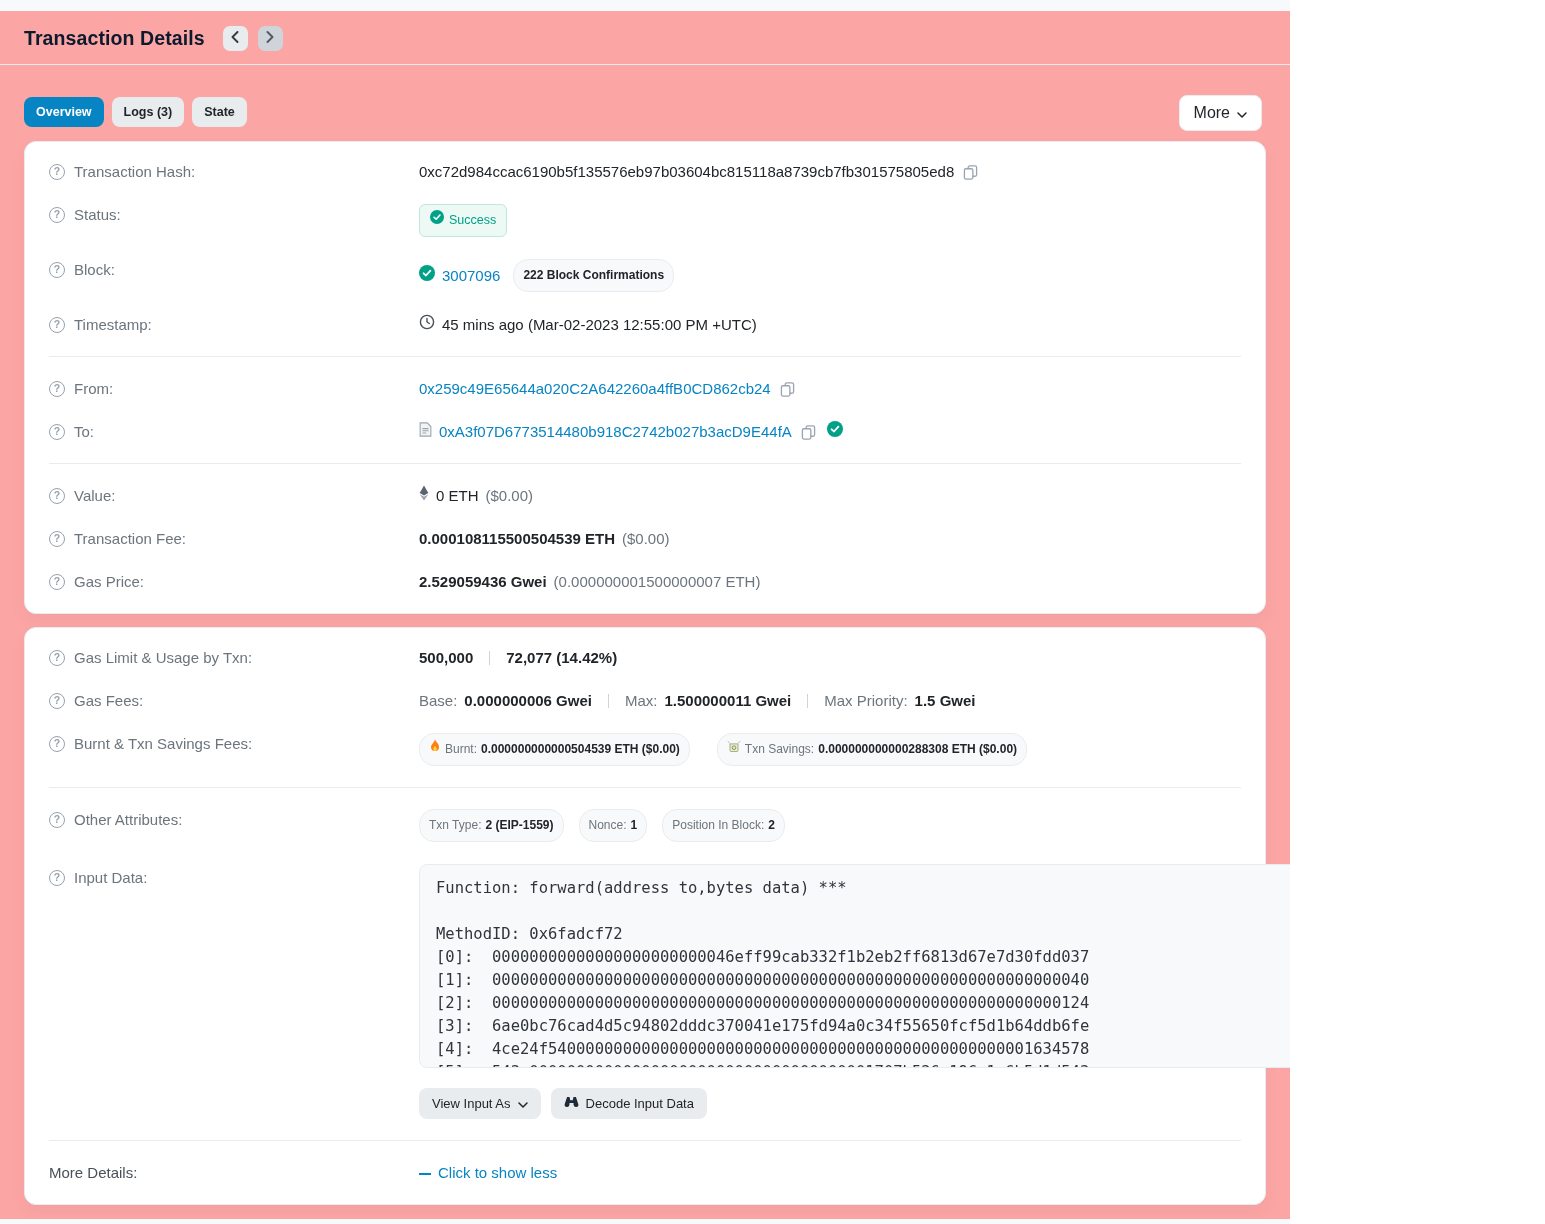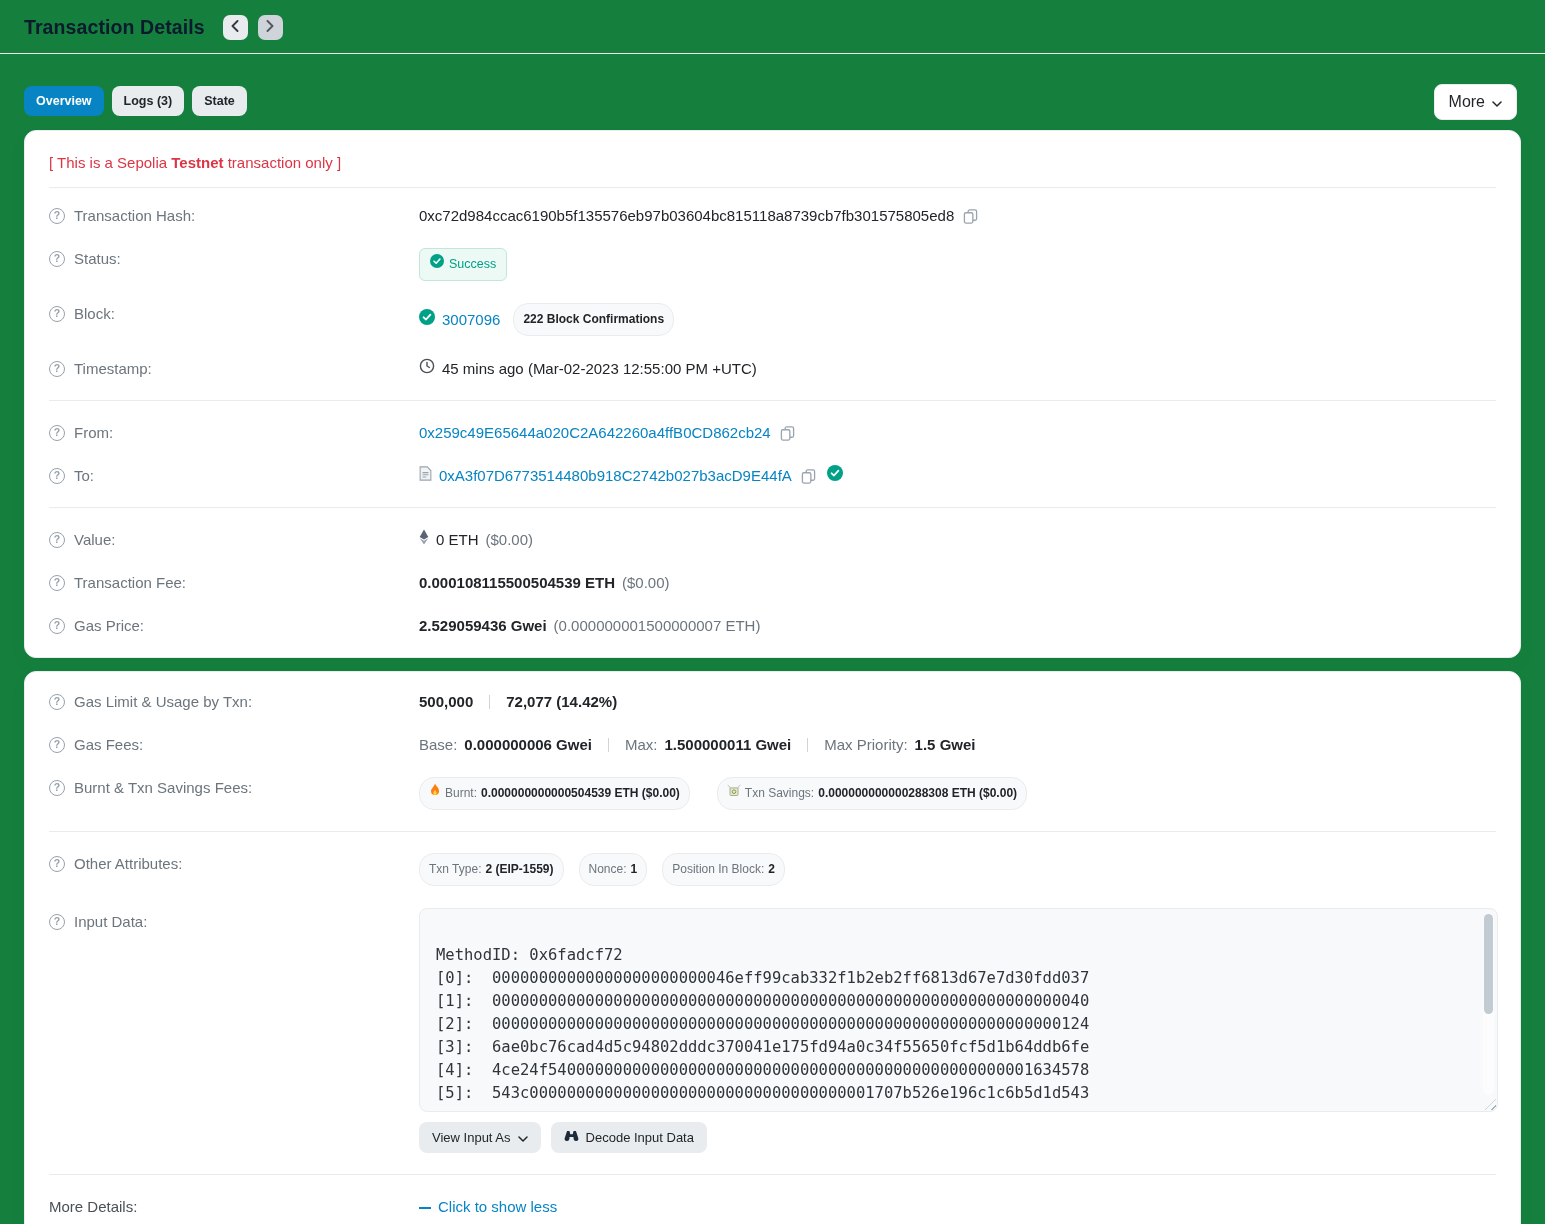--- a/index.html
+++ b/index.html
@@ -1,18 +1,18 @@
 <!DOCTYPE html>
 <html><head>
 <meta charset="utf-8">
 <style>
   * { margin:0; padding:0; box-sizing:border-box; }
   html,body { background:#ffffff; }
   body { font-family:"Liberation Sans", sans-serif; color:#212529; }
-  .page { width:1545px; height:1224px; background:#15803d; position:relative; overflow:hidden; display:flex; flex-direction:column; }
+  .page { width:1290px; height:1224px; background:#fca5a5; position:relative; overflow:hidden; display:flex; flex-direction:column; }
   .top-strip { height:11px; background:#f8f9fa; }
   .footer-strip { background:#f8f9fa; height:18px; margin-top:14px; flex:1; }
 
   
   .hdr { display:flex; align-items:center; gap:10px; padding:15px 24px 13px; border-bottom:1px solid #e9ecef; }
   .hdr h1 { font-size:19.5px; font-weight:700; color:#0b1a2c; letter-spacing:.1px; }
   .navbtn { width:25px; height:25px; border:none; border-radius:7px; display:flex; align-items:center; justify-content:center; cursor:pointer; }
   .navbtn.prev { background:#e9ecef; margin-left:8px; }
   .navbtn.next { background:#ced4da; }
 
@@ -47,21 +47,21 @@
 
   
   .inputcol { display:flex; flex-direction:column; align-items:flex-start; }
   .ibox { position:relative; width:1079px; height:204px; background:#f8f9fa; border:1px solid #e9ecef; border-radius:8px; padding:12px 28px 0 16px; overflow:hidden; font-family:"DejaVu Sans Mono", monospace; font-size:15.5px; color:#2f353b; cursor:text; }
   .iline { white-space:pre; line-height:23px; min-height:23px; }
   .sthumb { position:absolute; top:5px; right:4px; width:9px; height:100px; border-radius:5px; background:#c3cbd2; cursor:grab; }
   .strack { position:absolute; top:4px; right:3px; width:11px; bottom:16px; border-radius:6px; background:#fcfcfd; }
   .rhandle { position:absolute; right:1px; bottom:1px; width:11px; height:11px; cursor:nwse-resize;
     background:repeating-linear-gradient(135deg, transparent 0 2px, #a9b1b9 2px 3px, transparent 3px 5px);
     clip-path:polygon(100% 0, 100% 100%, 0 100%); }
-  .ibtns { display:flex; gap:10px; margin-top:10px; }
+  .ibtns { display:flex; gap:10px; margin-top:20px; }
   .gbtn { background:#e9ecef; border:none; border-radius:8px; padding:8px 13px; font-size:13px; color:#212529; display:flex; align-items:center; gap:7px; cursor:pointer; font-family:inherit; font-weight:400; }
 
   .minus-ic { display:inline-block; width:12px; height:2px; background:#0784c3; margin-right:7px; vertical-align:middle; }
   .moredetails .lbl { color:#495057; }
 </style>
 </head>
 <body>
 
 <div class="page">
   <div class="top-strip"></div>
@@ -87,21 +87,20 @@
     <button class="morebtn">
       <span>More</span>
       <span><svg width="10" height="6" viewBox="0 0 10 6">
             <path d="M1 1l4 4 4-4" stroke="#212529" stroke-width="1.5" fill="none" stroke-linecap="round" stroke-linejoin="round"></path>
           </svg></span>
     </button>
   </div>
 
   <div class="card">
 
-    <div class="notice"><span>[ This is a Sepolia </span><b>Testnet</b><span> transaction only ]</span></div>
 
     <div class="row">
       <div class="lbl">
           <span class="qicon">?</span>
           <span>Transaction Hash:</span>
         </div>
       <div class="val">
         <span>0xc72d984ccac6190b5f135576eb97b03604bc815118a8739cb7fb301575805ed8</span>
         <span class="iconbtn">
             <svg width="15" height="16" viewBox="0 0 16 16">
@@ -321,20 +320,21 @@
       </div>
     </div>
 
     <div class="row" style="align-items:flex-start;">
       <div class="lbl" style="padding-top:3px;">
           <span class="qicon">?</span>
           <span>Input Data:</span>
         </div>
       <div class="inputcol">
         <div class="ibox">
+          <div class="iline">Function: forward(address to,bytes data) ***</div>
           <div class="iline"></div>
           <div class="iline">MethodID: 0x6fadcf72</div>
           <div class="iline">[0]:  00000000000000000000000046eff99cab332f1b2eb2ff6813d67e7d30fdd037</div>
           <div class="iline">[1]:  0000000000000000000000000000000000000000000000000000000000000040</div>
           <div class="iline">[2]:  0000000000000000000000000000000000000000000000000000000000000124</div>
           <div class="iline">[3]:  6ae0bc76cad4d5c94802dddc370041e175fd94a0c34f55650fcf5d1b64ddb6fe</div>
           <div class="iline">[4]:  4ce24f5400000000000000000000000000000000000000000000000001634578</div>
           <div class="iline">[5]:  543c0000000000000000000000000000000000001707b526e196c1c6b5d1d543</div>
           <div class="strack"></div>
           <div class="sthumb"></div>

